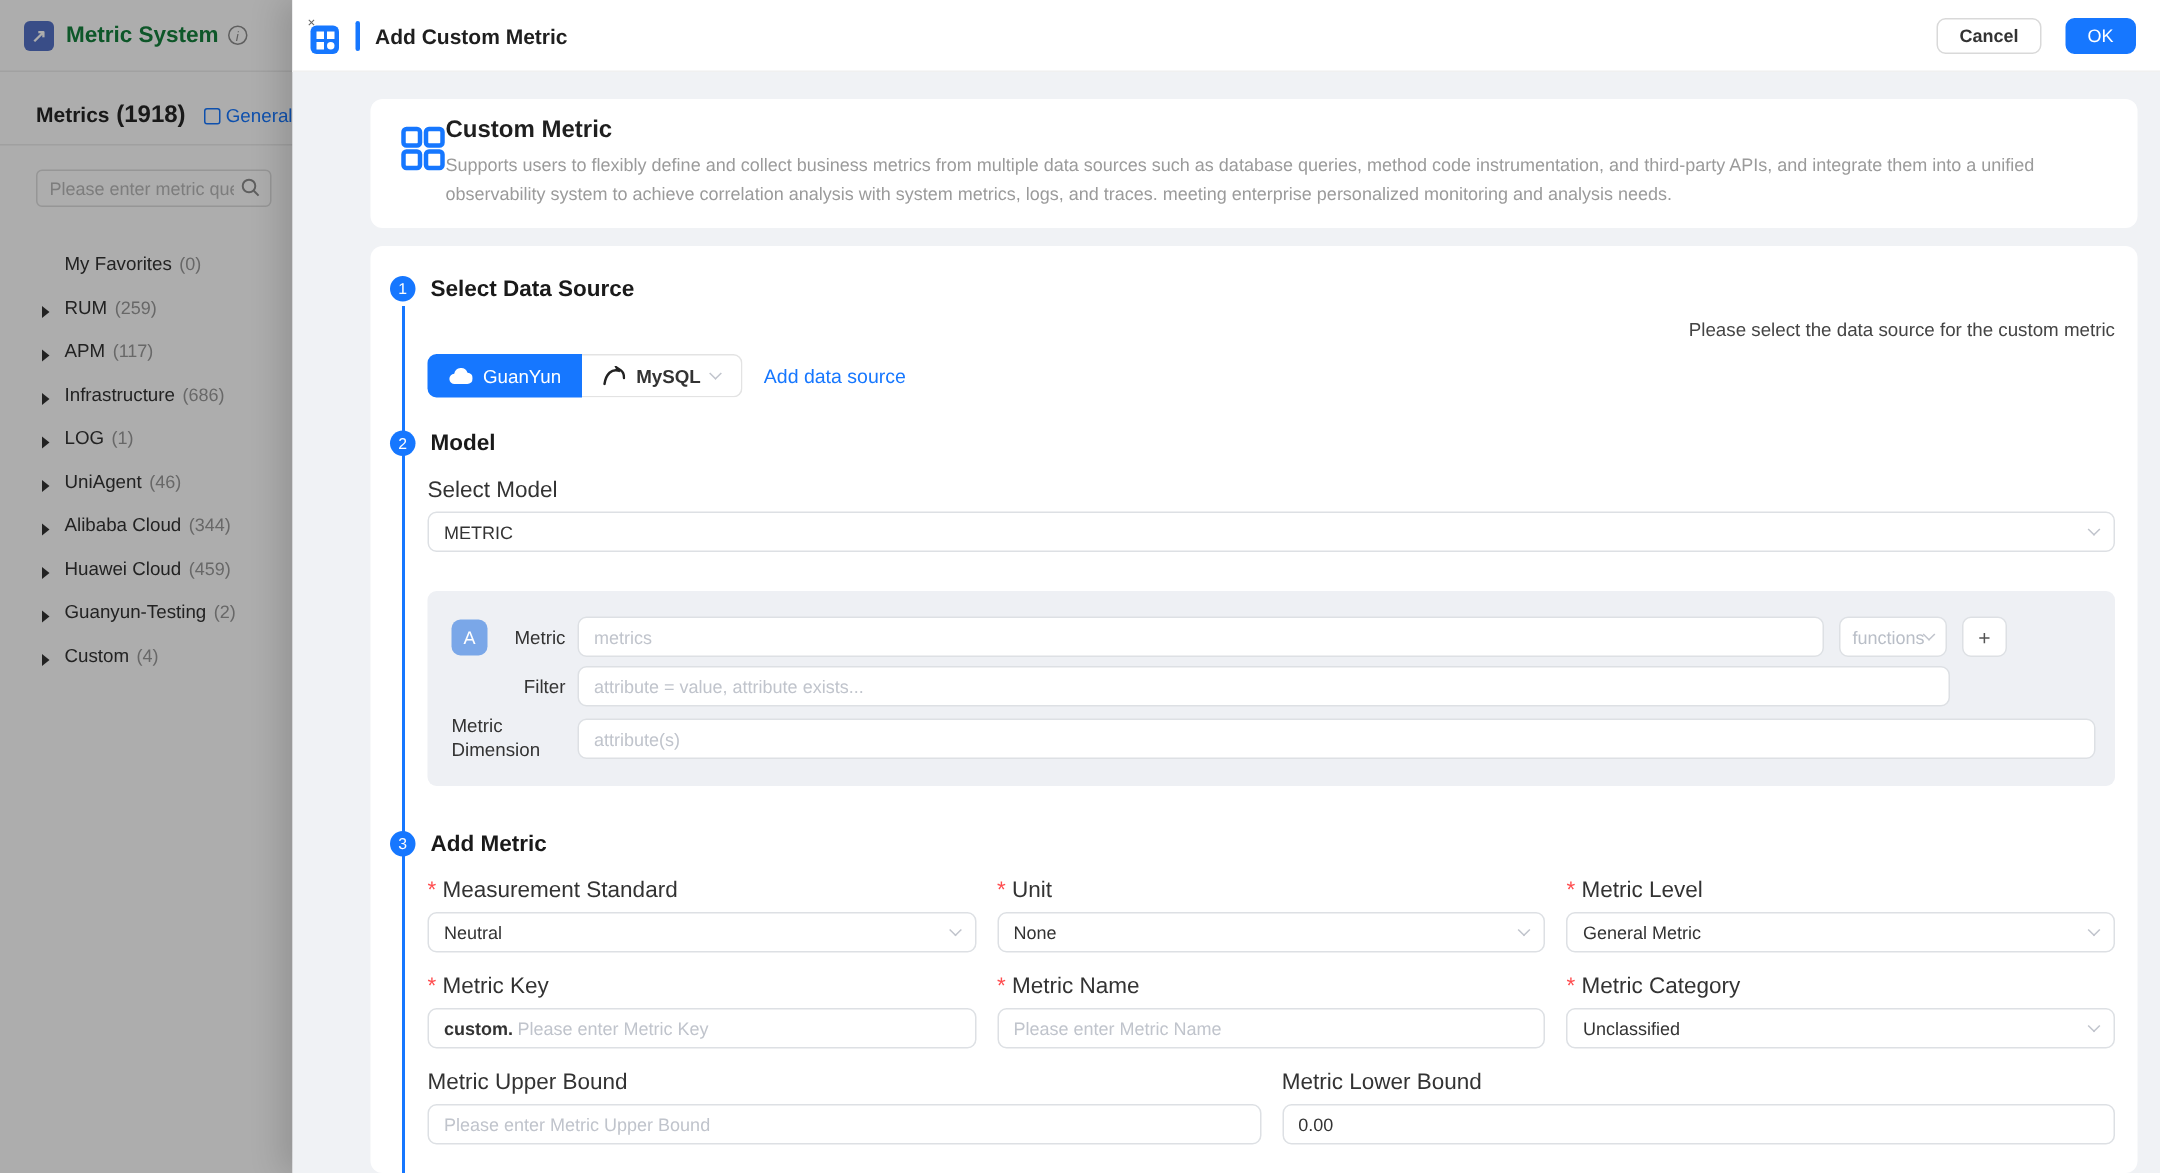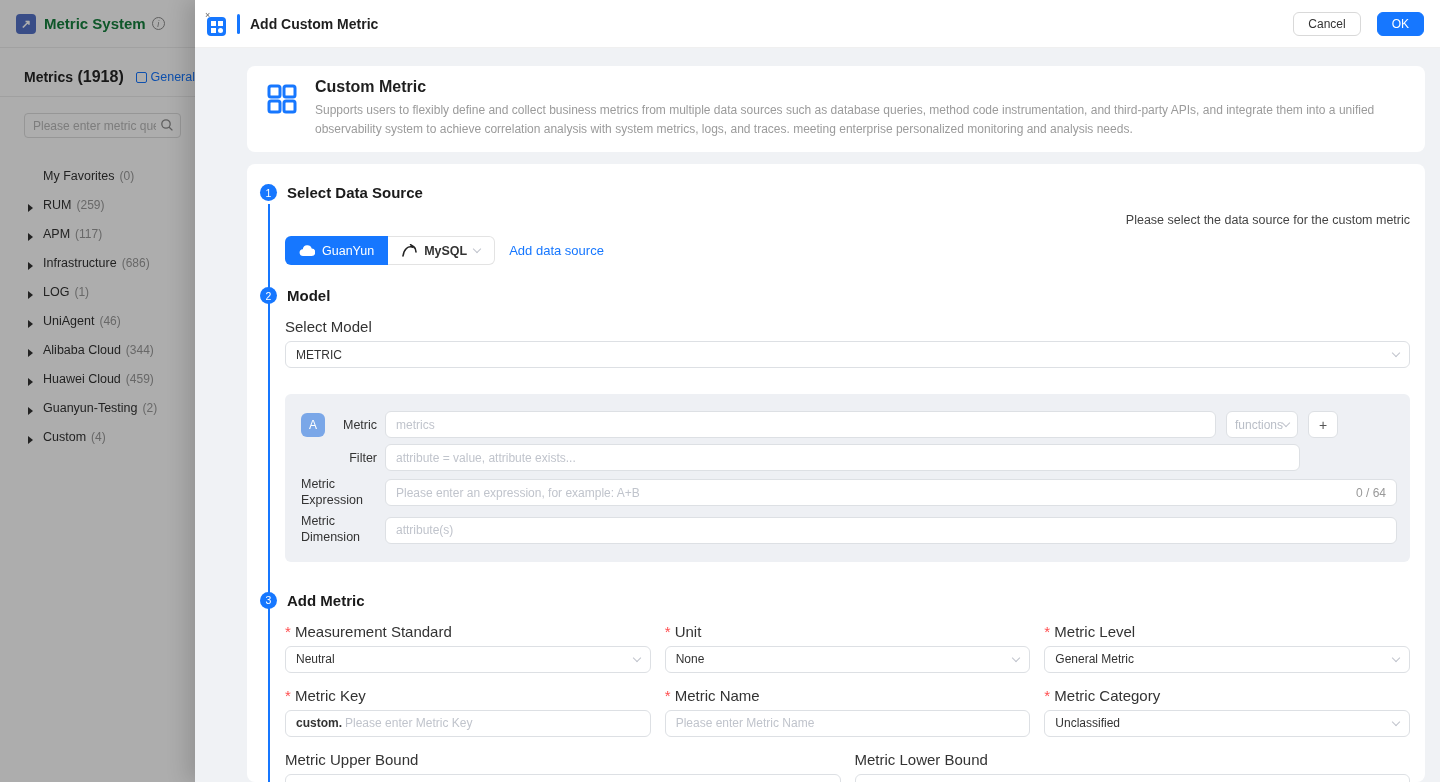--- a/index.html
+++ b/index.html
@@ -34,26 +34,26 @@
   .drawer-header { height:48px; flex:none; background:#fff; display:flex; align-items:center; padding:0 16px 0 10px; border-bottom:1px solid #f0f0f0; }
   .tab-icon-wrap { position:relative; width:22px; height:24px; margin-right:10px; flex:none; }
   .tab-icon { position:absolute; left:2px; bottom:0; width:19px; height:19px; border-radius:4px; background:#1677ff; }
   .tab-icon::before { content:""; position:absolute; left:4px; top:4px; width:5px; height:5px; background:#fff; box-shadow:7px 0 0 #fff, 0 7px 0 #fff; }
   .tab-icon::after { content:""; position:absolute; left:11px; top:11px; width:5px; height:5px; background:#fff; border-radius:50%; }
   .tab-close { position:absolute; left:0; top:-1px; font-size:9px; color:#666; line-height:1; }
   .title-bar { width:3px; height:20px; background:#1677ff; border-radius:2px; margin-right:10px; flex:none; }
   .drawer-title { font-size:14px; font-weight:bold; color:#1f1f1f; }
   .header-actions { margin-left:auto; display:flex; gap:16px; align-items:center; }
   .btn { height:24px; border-radius:6px; font-size:12px; display:inline-flex; align-items:center; justify-content:center; cursor:pointer; font-family:"Liberation Sans",sans-serif; }
-  .btn-cancel { background:#fff; border:1px solid #d9d9d9; color:#333; padding:0 14px; }
+  .btn-cancel { background:#fff; border:1px solid #d9d9d9; color:#333; padding:0 14px;font-weight:bold; }
   .btn-ok { background:#1677ff; border:1px solid #1677ff; color:#fff; padding:0 14px; }
 
   .drawer-body { flex:1; padding:18px 15px 0 52px; display:flex; flex-direction:column; overflow:hidden; }
   .card { background:#fff; border-radius:8px; }
-  .intro-card { flex:none; padding:12px 20px 14px 20px; display:flex; gap:18px; }
+  .intro-card { flex:none; padding:12px 20px 14px 20px; display:flex; gap:0; }
   .grid-ic { flex:none; margin-top:6px; }
   .intro-title { font-size:16px; font-weight:600; color:#1f1f1f; margin-bottom:5px; }
   .intro-desc { font-size:12px; color:#9b9b9b; line-height:1.55; max-width:1080px; }
 
   .form-card { flex:1; margin-top:12px; position:relative; padding:20px 15px 0 14px; overflow:hidden; }
   .timeline { position:absolute; left:21px; top:40px; bottom:0; width:2px; background:#1677ff; }
   .step { position:relative; padding-left:24px; }
   .step-head { display:flex; align-items:center; gap:10px; margin-left:-24px; position:relative; z-index:2; }
   .step-num { width:17px; height:17px; border-radius:50%; background:#1677ff; color:#fff; font-size:10.5px; display:flex; align-items:center; justify-content:center; margin-left:-1px; }
   .step-title { font-size:15px; font-weight:bold; color:#1a1a1a; }
@@ -264,29 +264,20 @@
               <span class="plus-btn">+</span>
             </span>
           </div>
           <div class="qrow">
             <span class="qlabel r">Filter</span>
             <span class="qctrl mr97">
               <input class="ctrl" placeholder="attribute = value, attribute exists..." style="">
             </span>
           </div>
           <div class="qrow">
-            <span class="qlabel wrap">Metric Expression</span>
-            <span class="qctrl">
-              <span class="ctrl">
-                <span class="ph">Please enter an expression, for example: A+B</span>
-                <span class="counter">0 / 64</span>
-              </span>
-            </span>
-          </div>
-          <div class="qrow">
             <span class="qlabel wrap">Metric Dimension</span>
             <span class="qctrl">
               <input class="ctrl" placeholder="attribute(s)" style="">
             </span>
           </div>
         </div>
       </div>
 
       <div class="step step3">
         <div class="step-head">

